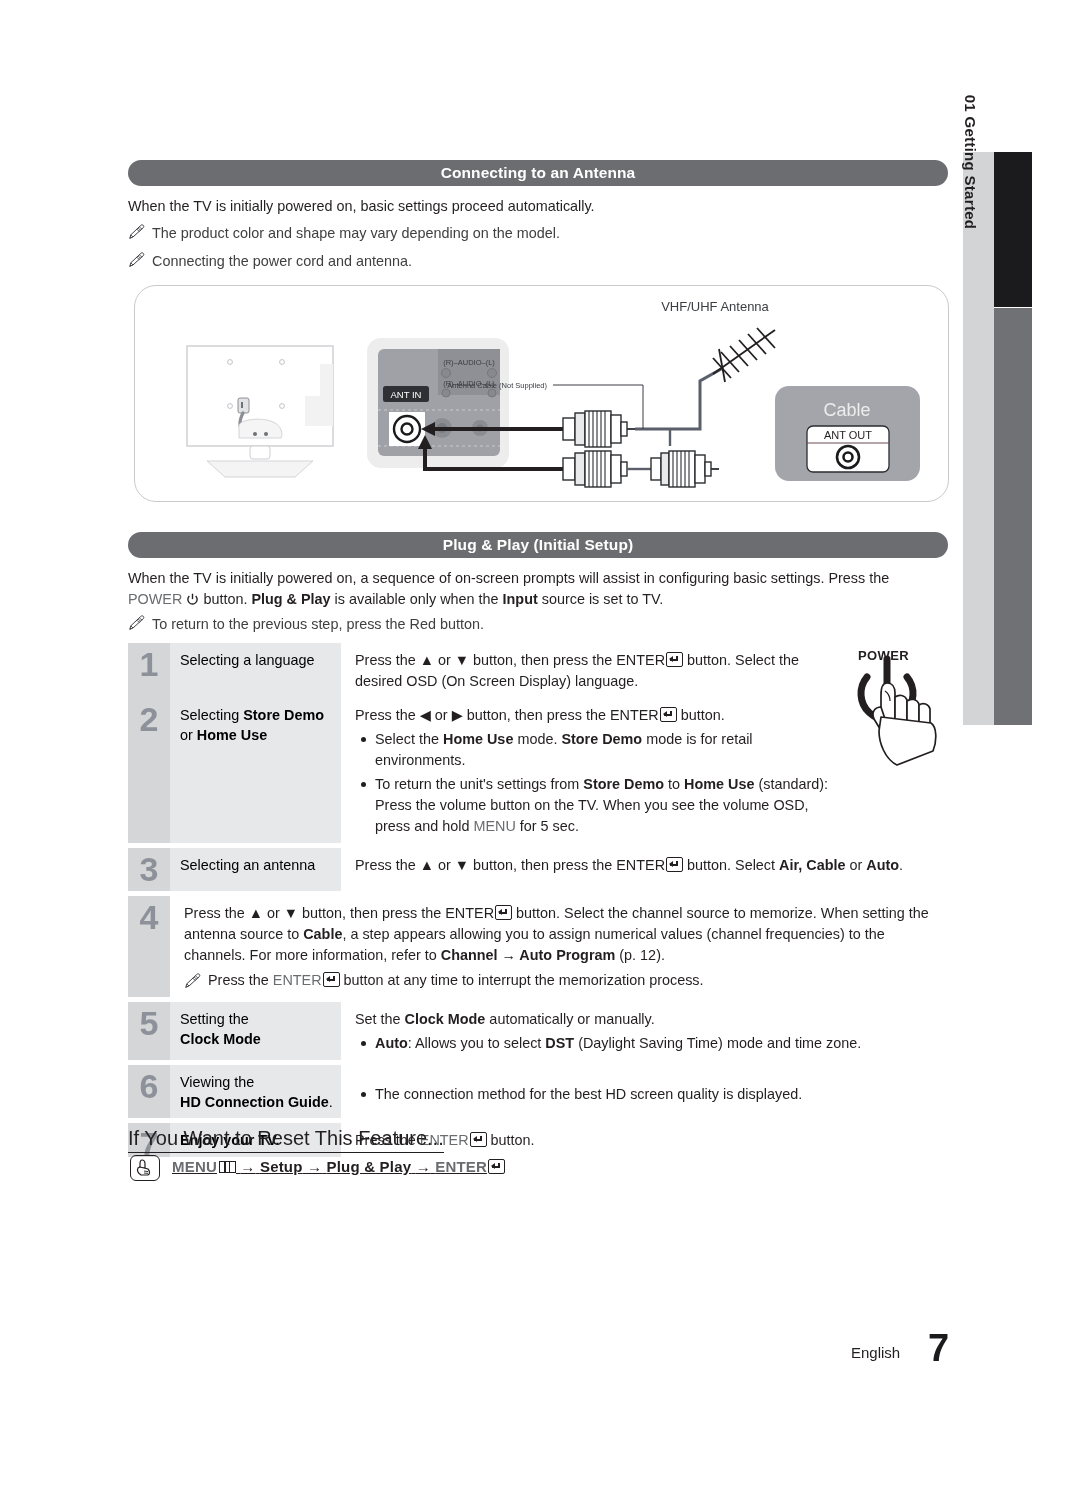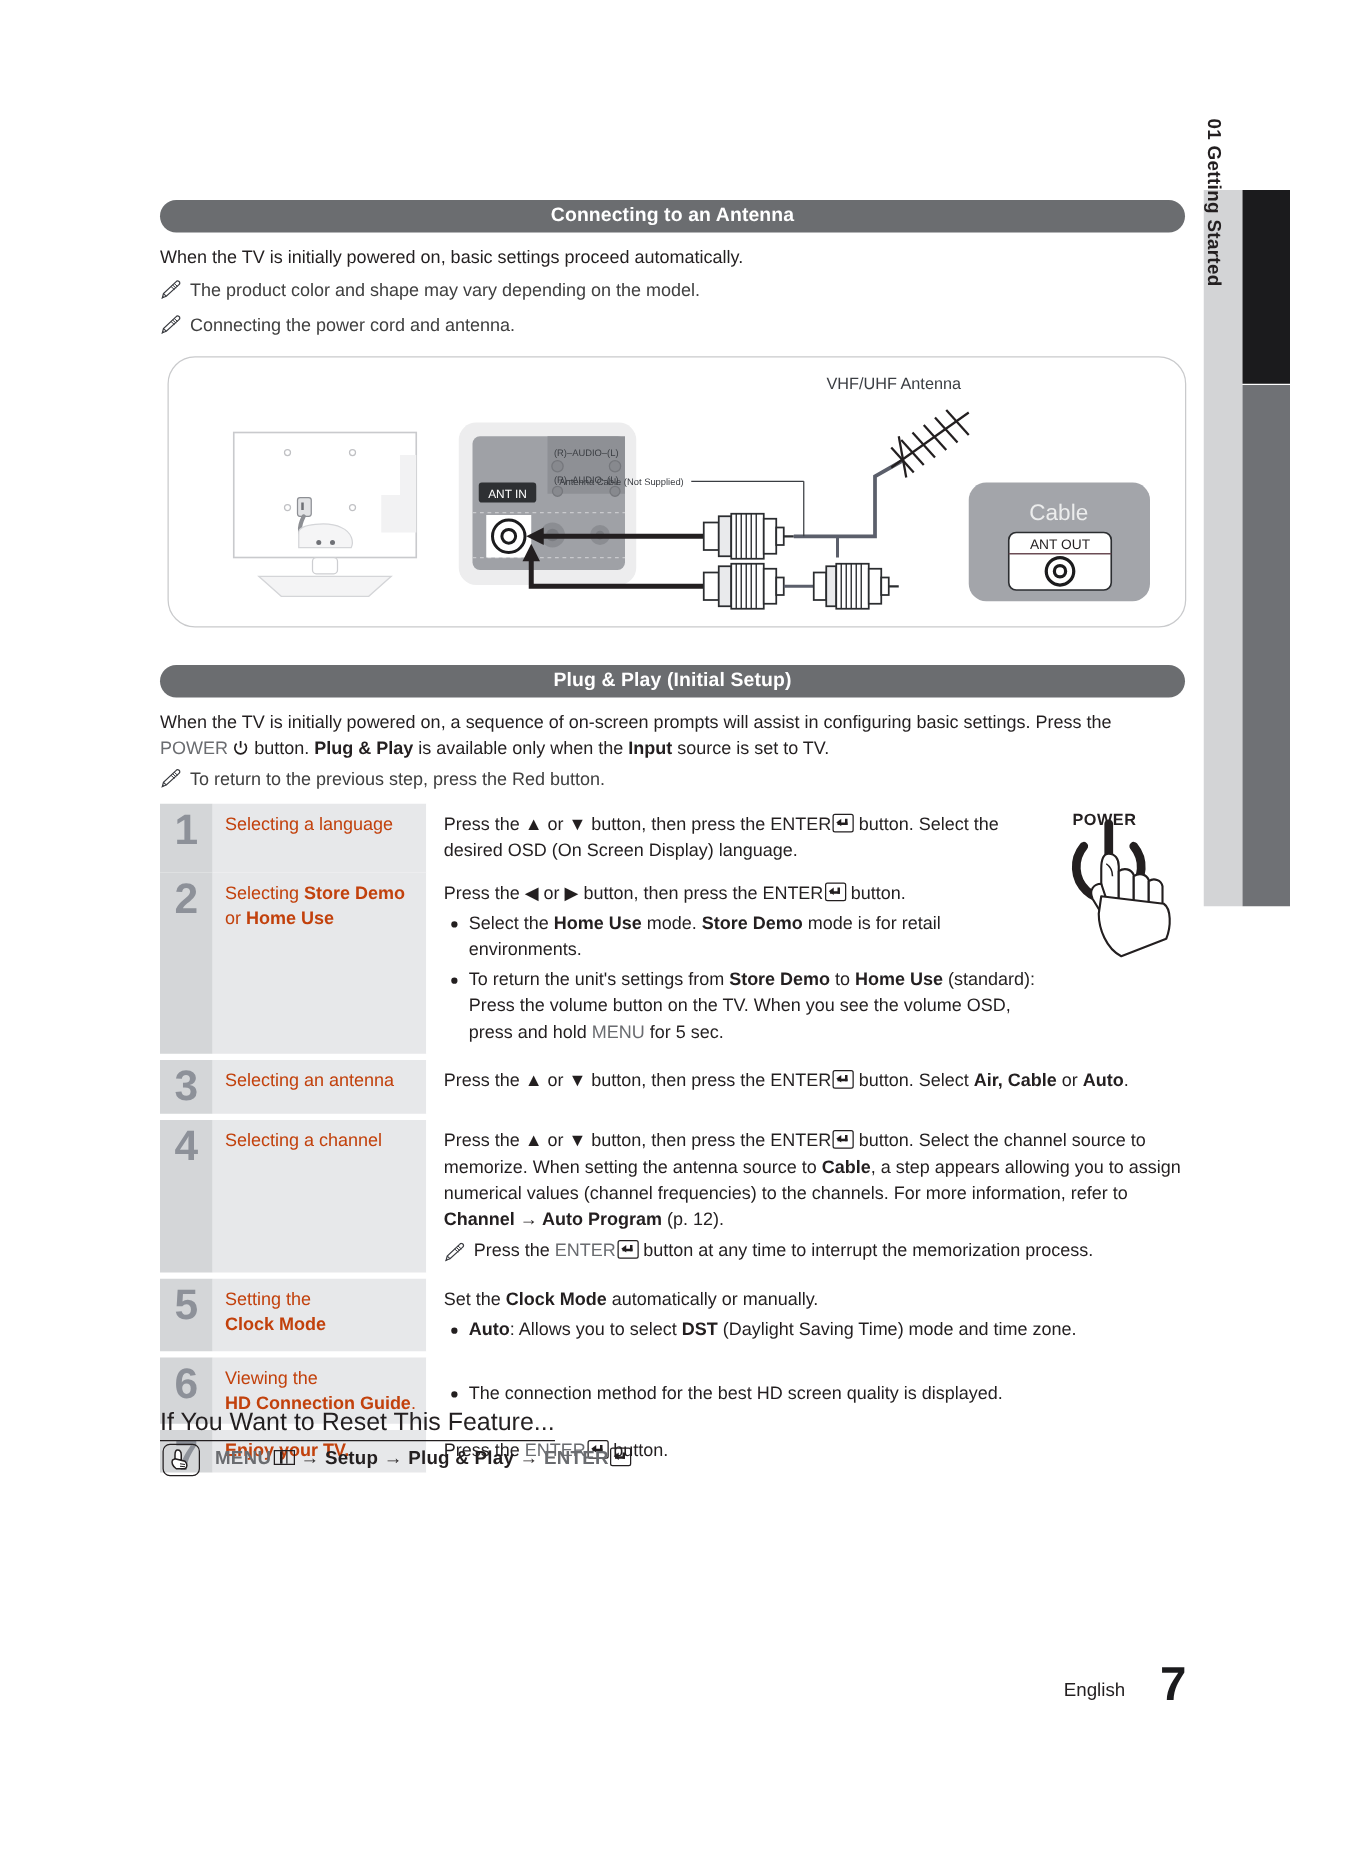--- a/index.html
+++ b/index.html
@@ -145,21 +145,21 @@
     font-family: "Liberation Sans", sans-serif;
   }
   .step-label {
     width: 171px;
     flex: 0 0 171px;
     background: #e7e8ea;
     padding: 7px 8px 6px 10px;
     box-sizing: border-box;
     font-size: 14.4px;
     line-height: 20px;
-    color: #c2410c;
+    color: #000000;
   }
   .step-body {
     flex: 1 1 auto;
     padding: 7px 0 6px 14px;
     box-sizing: border-box;
     font-size: 14.4px;
     line-height: 21px;
     background: #ffffff;
   }
   .step-gap { height: 5px; background: #ffffff; }
@@ -247,20 +247,21 @@
     border-bottom: 1.3px solid #231f20;
     padding-bottom: 2px;
   }
   .reset-path {
     position: absolute;
     left: 172px;
     top: 1158px;
     font-size: 15px;
     font-weight: bold;
     letter-spacing: 0.2px;
+    text-decoration: underline;
   }
   .hand-badge {
     position: absolute;
     left: 130px;
     top: 1155px;
     width: 28px;
     height: 24px;
     border: 1.5px solid #231f20;
     border-radius: 6px;
   }
@@ -571,23 +572,20 @@
       <div class="step-body">
         Press the ▲ or ▼ button, then press the ENTER<span class="entericon"><i class="ent-arrow"></i></span> button. Select <b>Air, Cable</b> or <b>Auto</b>.
       </div>
     </div>
 
     <div class="step-gap"></div>
 
     <div class="step-row">
       <div class="step-num">
         <span>4</span>
-      </div>
-      <div class="step-label">
-        <span>Selecting a channel</span>
       </div>
       <div class="step-body">
         Press the ▲ or ▼ button, then press the ENTER<span class="entericon"><i class="ent-arrow"></i></span> button. Select the channel source
         to memorize. When setting the antenna source to <b>Cable</b>, a step appears allowing you to
         assign numerical values (channel frequencies) to the channels. For more information, refer to
         <b>Channel → Auto Program</b> (p. 12).
         <div class="subnote">
           <svg class="pencil" viewBox="0 0 20 18">
             <path d="M2 16 L5.5 14.6 L17 4.2 C18 3.3 17.8 2.1 17 1.4 C16.2 0.7 15 0.8 14.2 1.7 L3 12.2 Z" fill="#ffffff" stroke="#3b3d42" stroke-width="1.1"></path>
             <path d="M3 12.2 L5.5 14.6" stroke="#3b3d42" stroke-width="1"></path>

